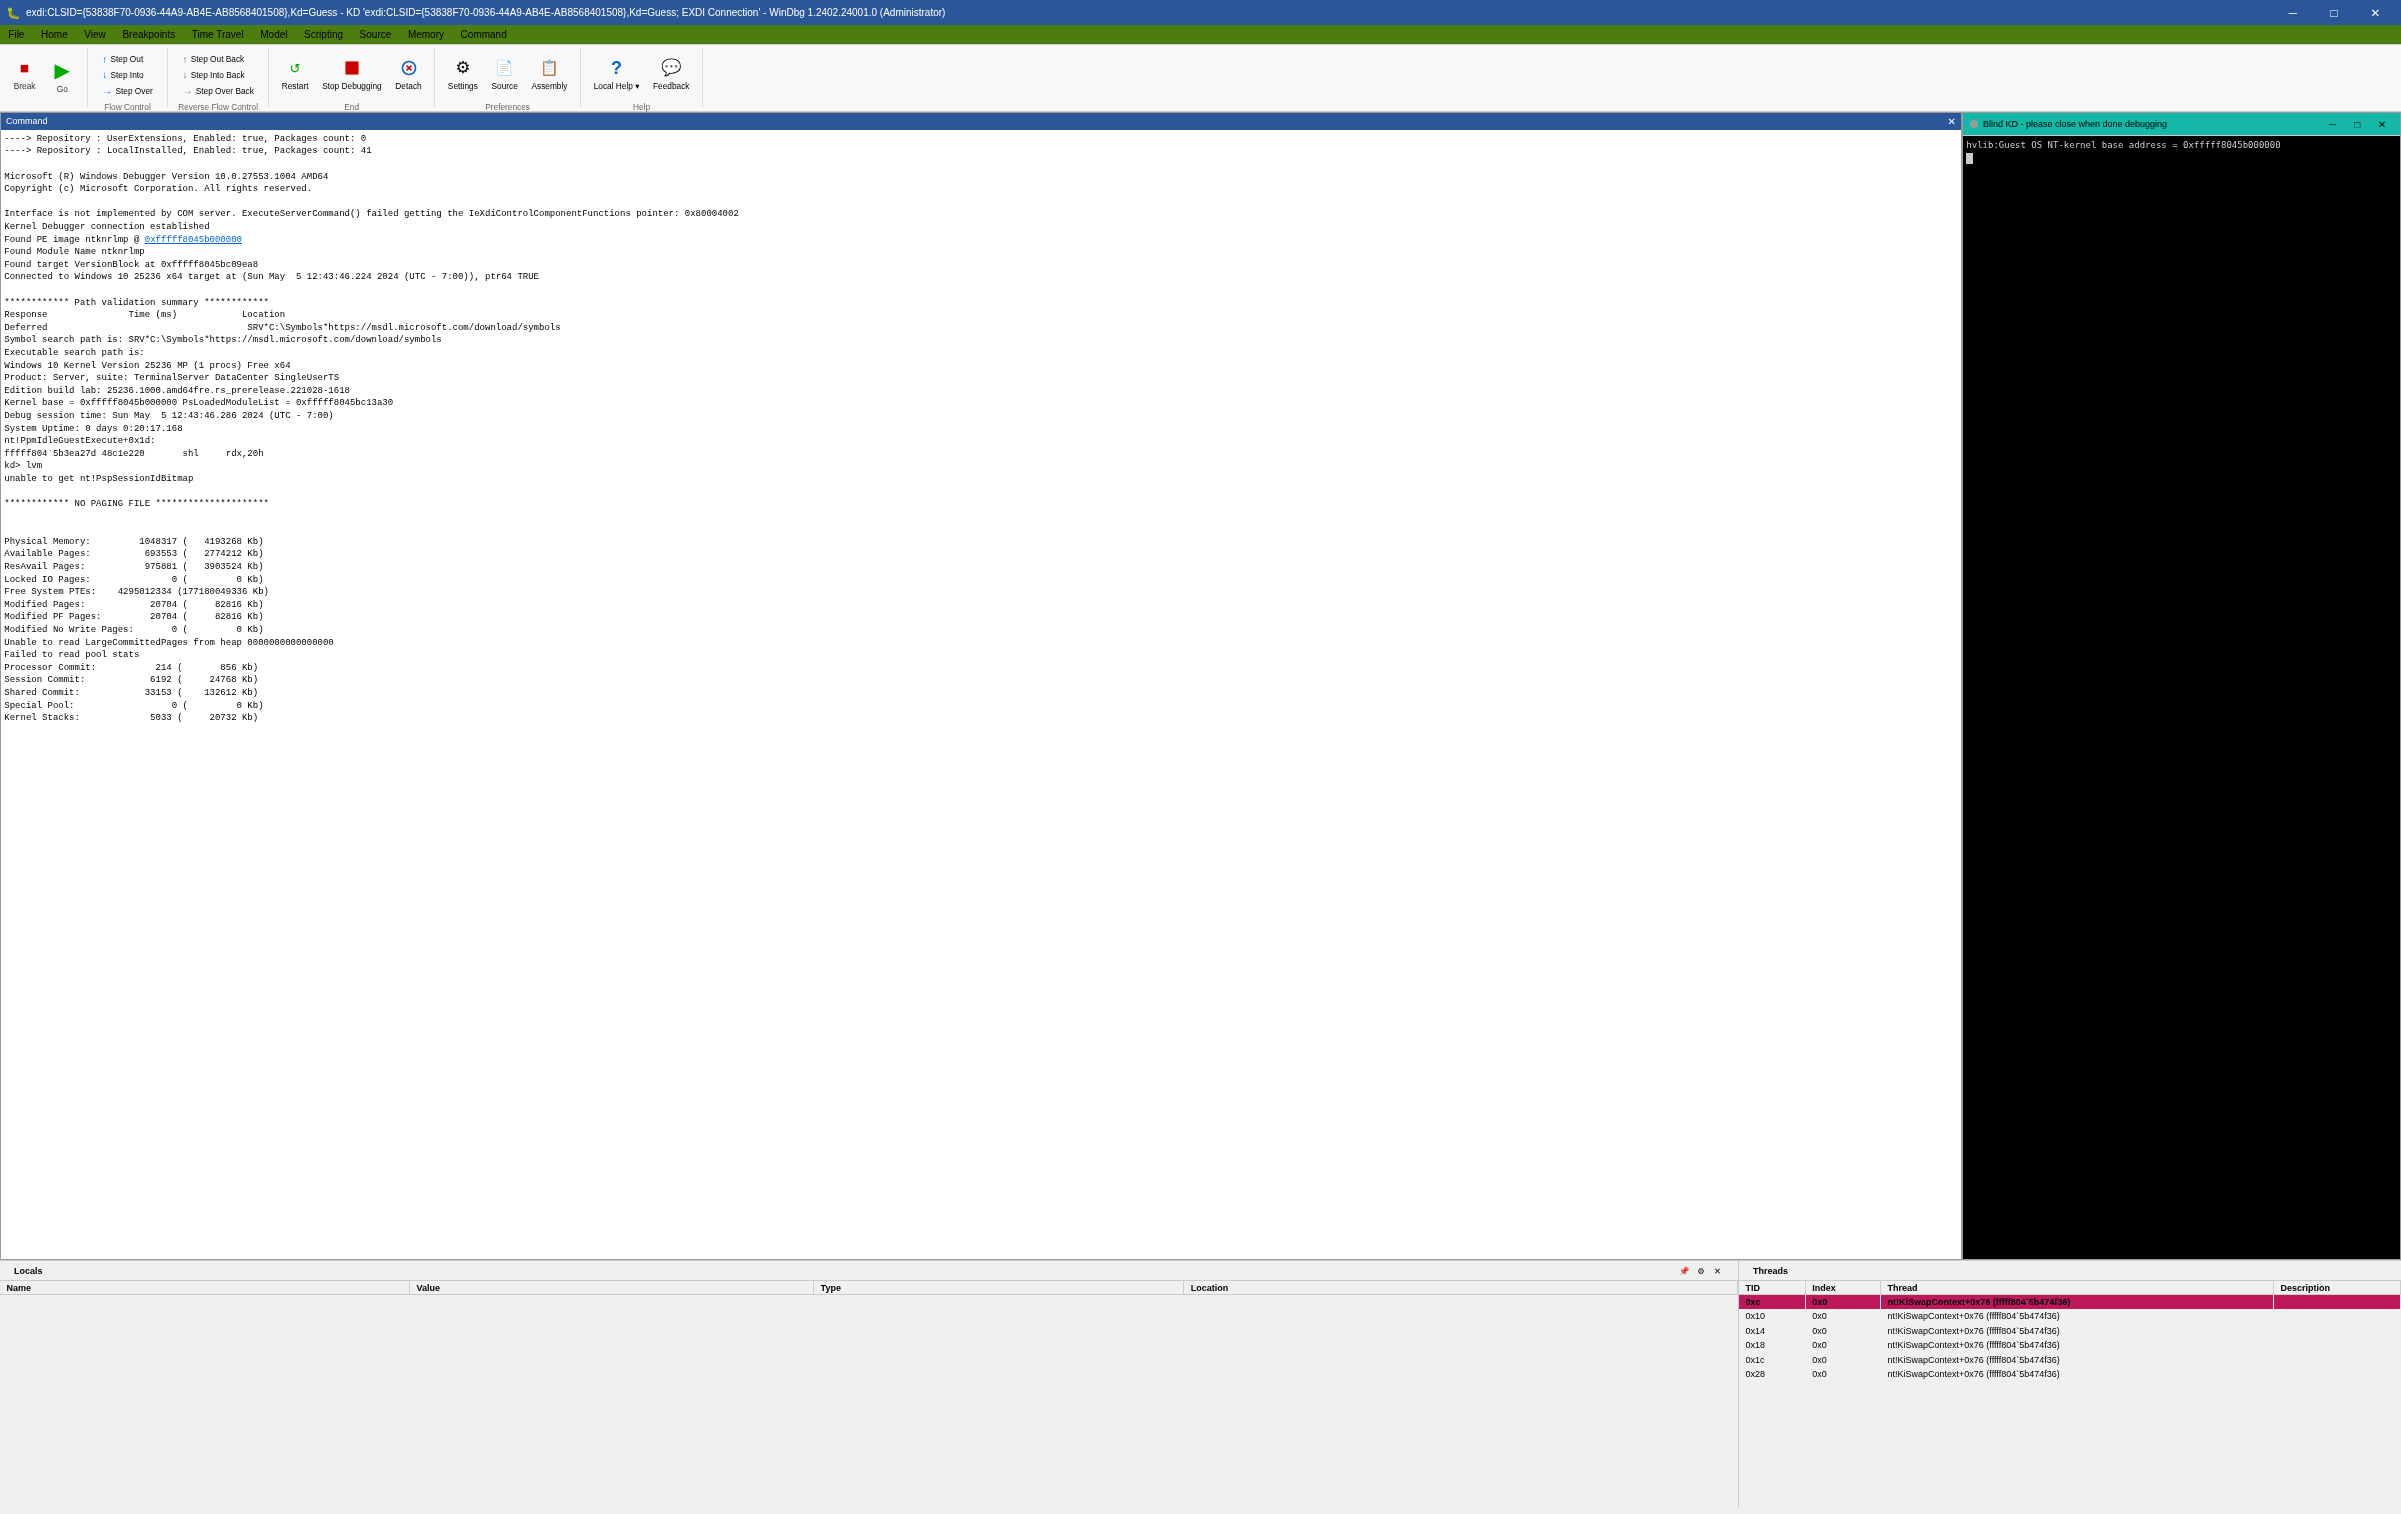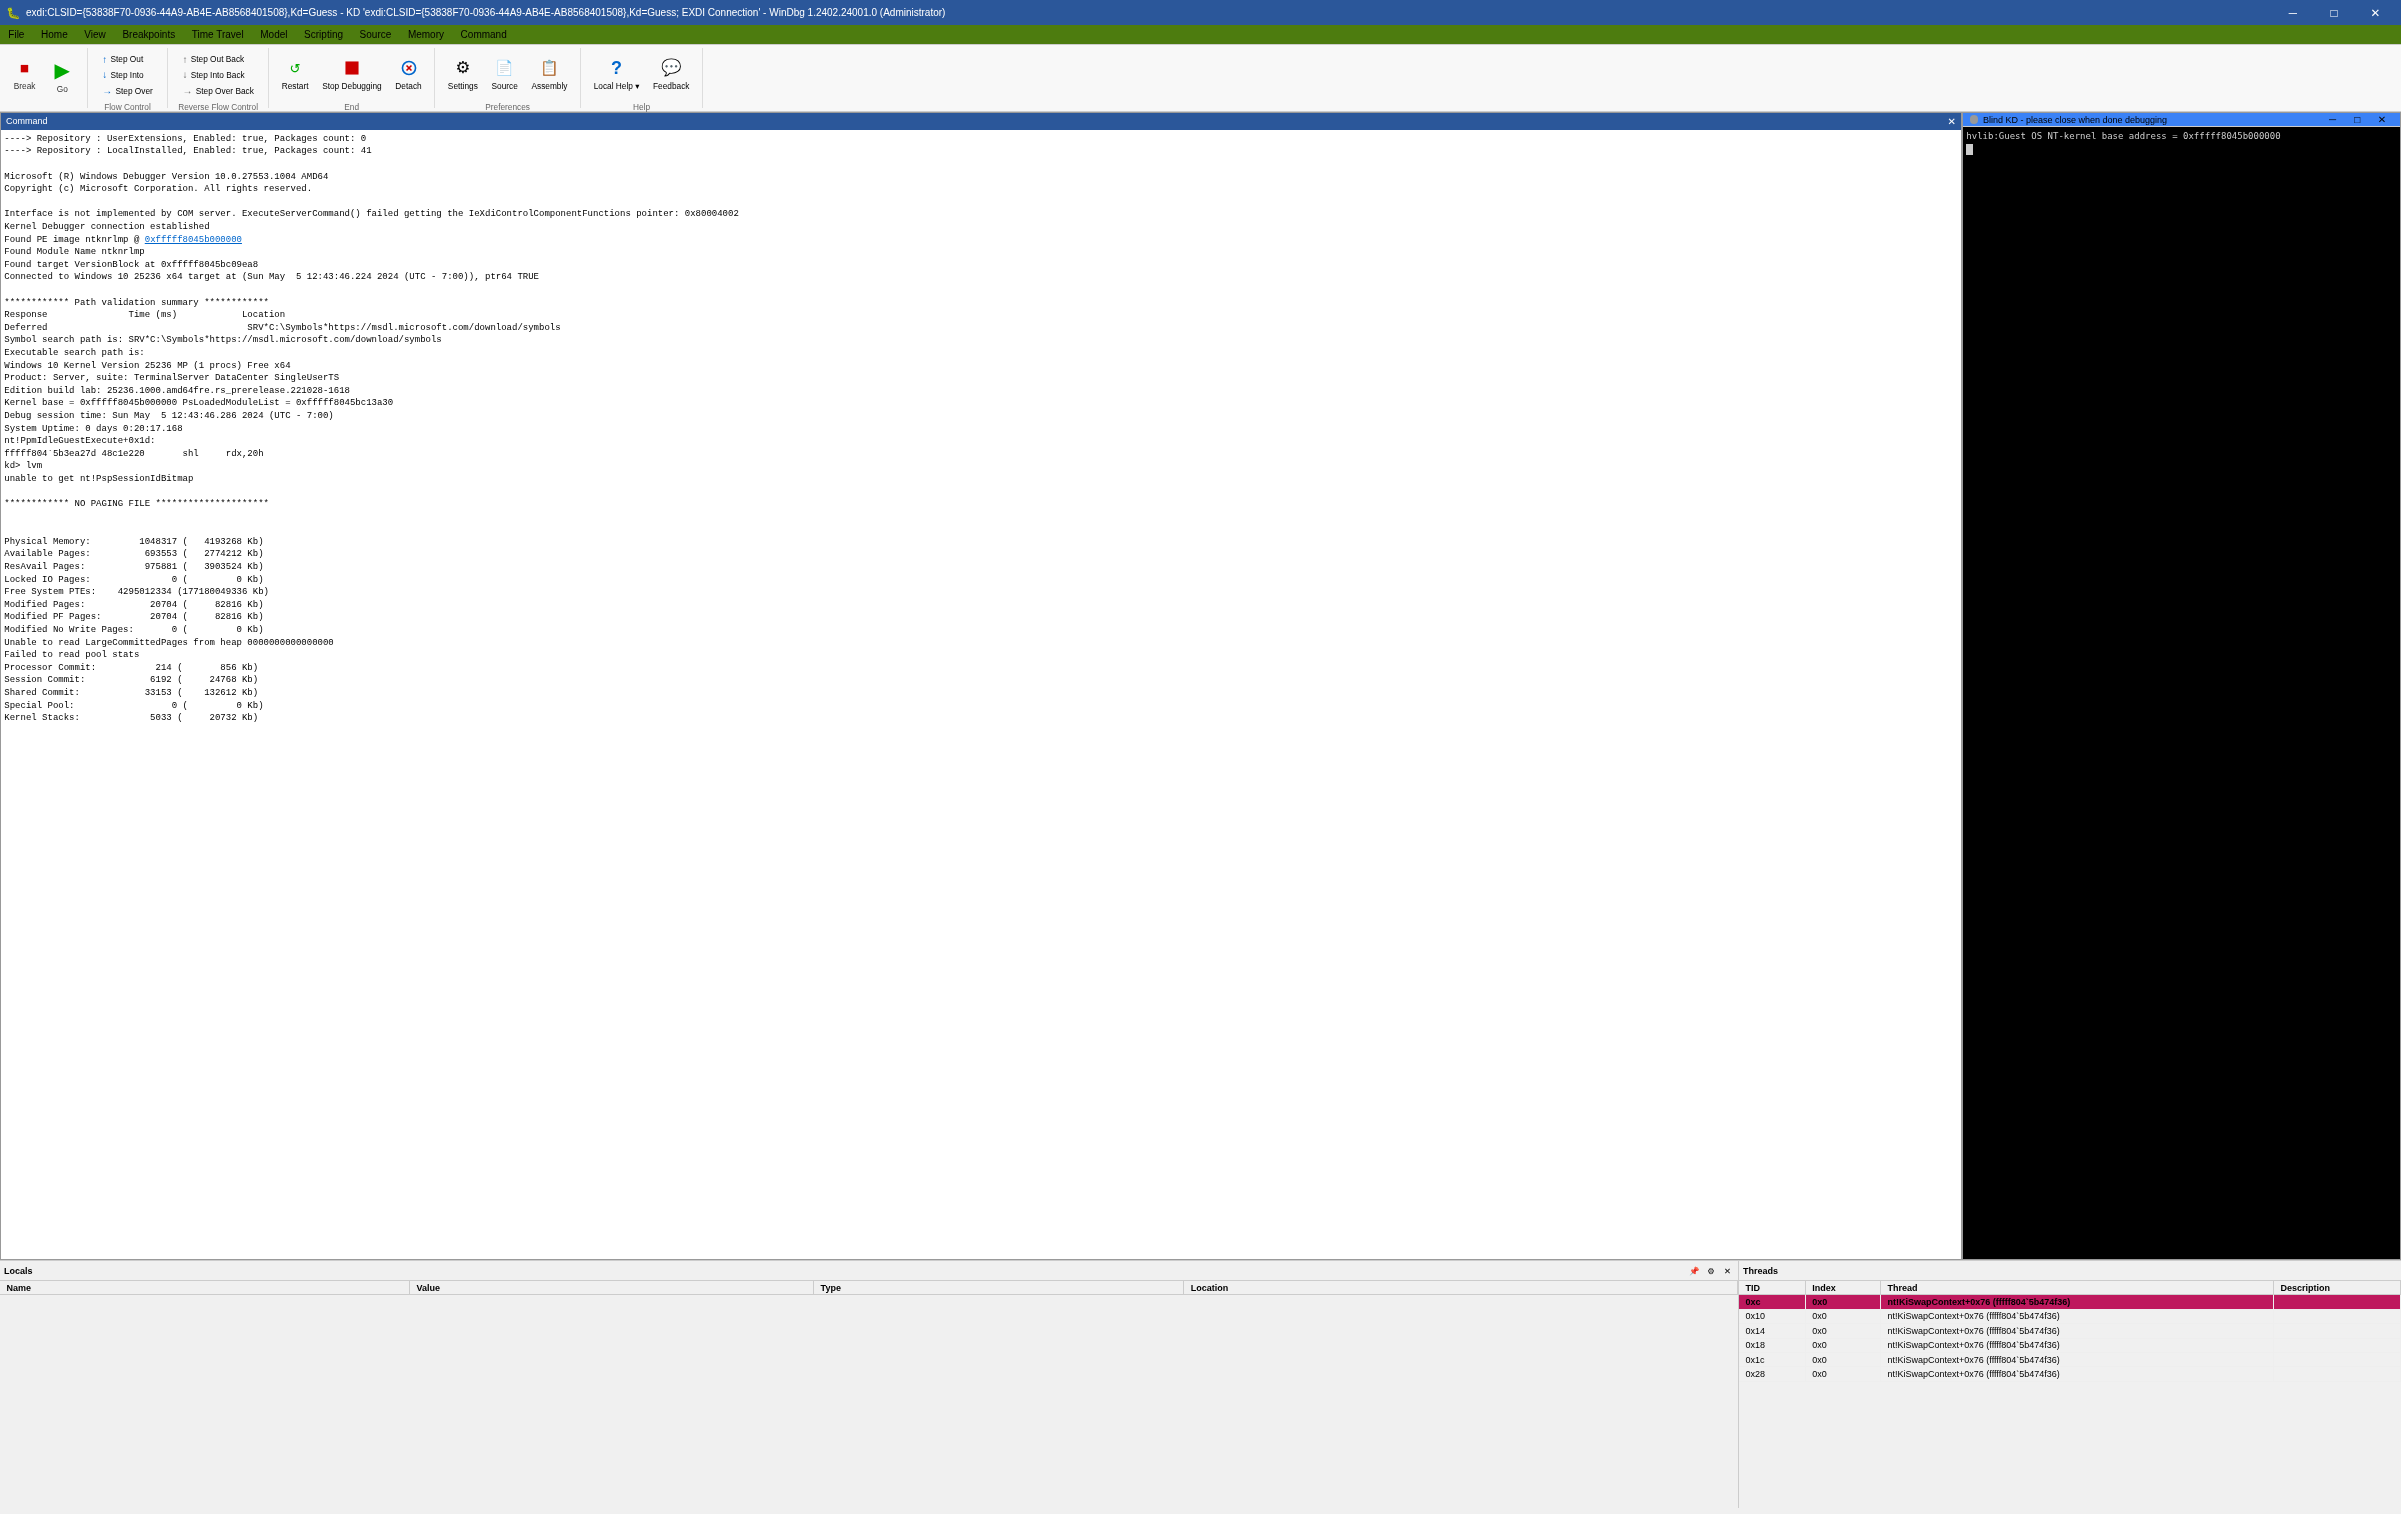--- a/index.html
+++ b/index.html
@@ -224,22 +224,22 @@
 
     
     .blind-kd-window {
       width: 439px;
       border: 0.8px solid #999;
       display: flex;
       flex-direction: column;
       background: white;
     }
     .blind-kd-titlebar {
-      background: #3b82f6;
-      height: 14px;
+      background: #14b8a6;
+      height: 23px;
       display: flex;
       align-items: center;
       padding: 0 6.6px;
       font-size: 9px;
       border-bottom: 0.8px solid #ccc;
       justify-content: space-between;
     }
     .blind-kd-title-left {
       display: flex;
       align-items: center;
@@ -295,21 +295,21 @@
       flex: 1;
       border-right: 0.8px solid #ccc;
       display: flex;
       flex-direction: column;
     }
     .panel-header {
       background: #f0f0f0;
       height: 20px;
       display: flex;
       align-items: center;
-      padding: 0 4px;
+      padding: 0 14px;
       border-bottom: 0.8px solid #ccc;
       font-size: 9px;
       font-weight: 600;
       justify-content: space-between;
     }
     .panel-header-controls {
       display: flex;
       gap: 3.3px;
     }
     .panel-ctrl {

